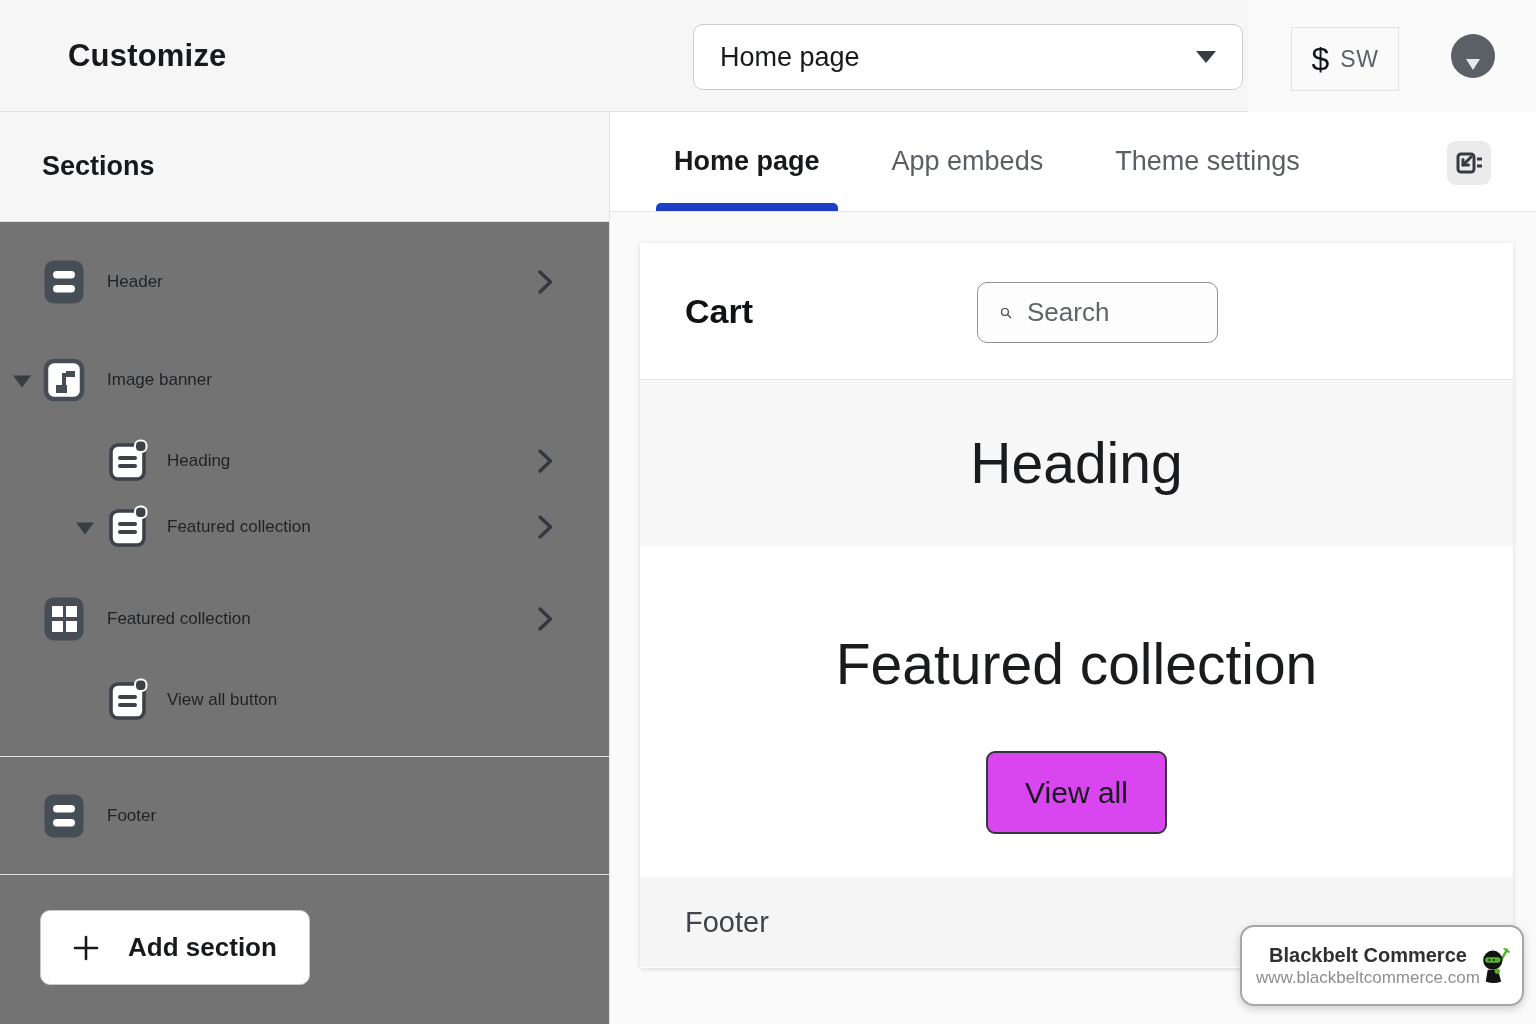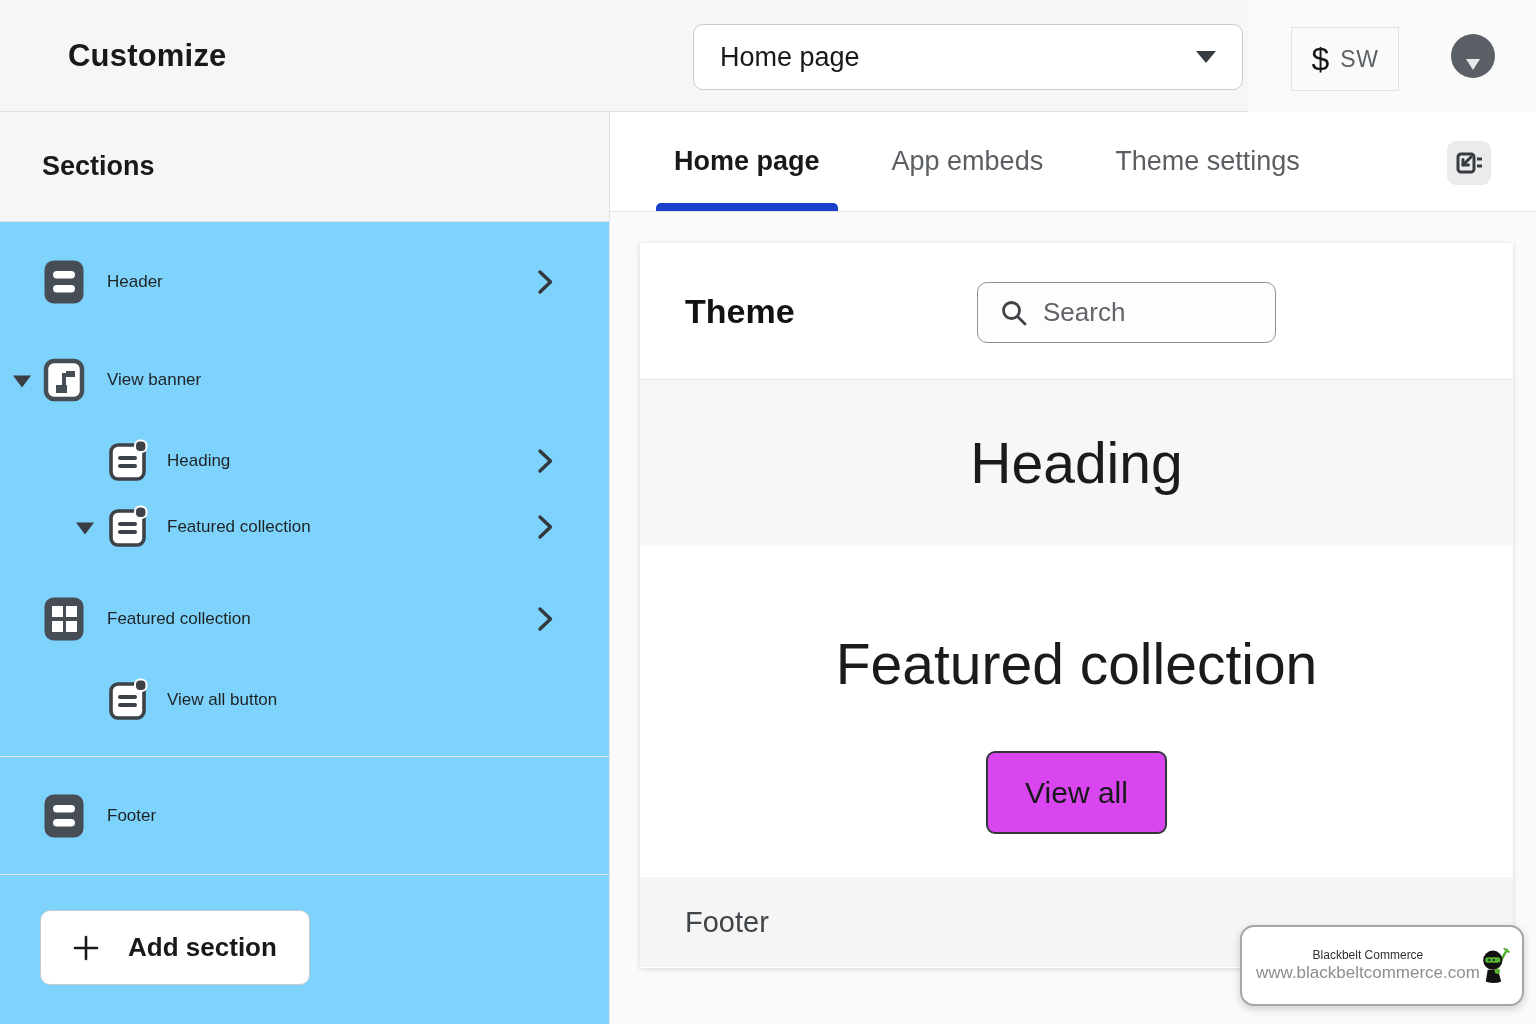--- a/index.html
+++ b/index.html
@@ -23,21 +23,21 @@
                   background:#fafafa; border:1px solid #e2e2e4; display:flex; align-items:center;
                   justify-content:center; gap:11px; cursor:pointer; }
   .currency-symbol { font-size:32px; color:#14161a; }
   .currency-code { font-size:23px; color:#5d6268; letter-spacing:.5px; }
   .avatar { position:absolute; left:1451px; top:34px; width:44px; height:44px; border-radius:50%;
             background:#5b6067; display:flex; align-items:flex-end; justify-content:center; cursor:pointer; }
   .avatar-glyph { margin-bottom:8px; width:0; height:0; border-left:7px solid transparent;
                   border-right:7px solid transparent; border-top:11px solid #e8e9ea; }
 
   
-  .sidebar { position:absolute; left:0; top:112px; width:610px; height:912px; background:#7dd3fc;
+  .sidebar { position:absolute; left:0; top:112px; width:610px; height:912px; background:#737373;
              border-right:1px solid #e2e2e4; }
   .sidebar-header { position:absolute; left:0; top:0; width:100%; height:110px; background:#f6f6f7;
                     border-bottom:1px solid #e2e2e4; display:flex; align-items:center; padding-left:42px; }
   .sidebar-heading { font-size:27px; font-weight:700; color:#17191b; }
   .tree { position:absolute; left:0; top:110px; width:100%; height:802px; }
   .row { position:absolute; left:0; width:100%; display:flex; align-items:center; cursor:pointer; }
   .row-label { position:absolute; font-size:17px; color:#1f2225; white-space:nowrap; }
   .lbl-0 { left:107px; } .lbl-1 { left:167px; }
   .ic-0 { position:absolute; left:43px; } .ic-1 { position:absolute; left:108px; }
   .chev { position:absolute; left:537px; top:50%; transform:translateY(-50%); display:flex; }
@@ -60,21 +60,21 @@
                    border-radius:5px 5px 0 0; }
   .collapse-btn { position:absolute; left:837px; top:29px; width:44px; height:44px; background:#ebebec;
                   border-radius:9px; display:flex; align-items:center; justify-content:center; cursor:pointer; }
 
   
   .preview-card { position:absolute; left:30px; top:131px; width:873px; height:725px; background:#fff;
                   box-shadow:0 1px 5px rgba(0,0,0,.14); }
   .store-header { position:relative; height:137px; border-bottom:1px solid #e4e4e5; }
   .store-logo { position:absolute; left:45px; top:0; height:100%; display:flex; align-items:center;
                 font-size:34px; font-weight:700; color:#101214; cursor:pointer; }
-  .search-box { position:absolute; left:337px; top:39px; width:299px; height:61px; background:#fdfdfd;
+  .search-box { position:absolute; left:337px; top:39px; width:241px; height:61px; background:#fdfdfd;
                 border:1.5px solid #8c9196; border-radius:10px; display:flex; align-items:center;
                 padding-left:22px; gap:15px; cursor:text; }
   .search-input { border:none; outline:none; background:transparent; font-size:26px; color:#2a2d31;
                   width:190px; font-family:"Liberation Sans", sans-serif; }
   .search-input::placeholder { color:#606469; opacity:1; }
   .header-links { position:absolute; right:13px; top:0; height:100%; display:flex; align-items:center; gap:30px; }
   .header-link { font-size:26px; color:#17191b; cursor:pointer; }
   .hero-band { height:166px; background:#f7f7f8; display:flex; align-items:center; justify-content:center; cursor:pointer; }
   .hero-heading { font-size:57px; font-weight:500; color:#191b1d; }
   .featured-band { height:331px; background:#fff; display:flex; flex-direction:column; align-items:center; cursor:pointer; }
@@ -83,21 +83,21 @@
                   border-radius:9px; font-size:30px; color:#17191b; display:flex; align-items:center;
                   justify-content:center; cursor:pointer; }
   .footer-band { height:90px; background:#f5f5f6; display:flex; align-items:center; padding-left:45px; cursor:pointer; }
   .footer-label { font-size:29px; color:#404549; }
 
   
   .watermark { position:absolute; left:1240px; top:925px; width:284px; height:81px; background:#fff;
                border:2px solid #a6a6a6; border-radius:14px; box-shadow:0 3px 8px rgba(0,0,0,.18);
                display:flex; align-items:center; padding:0 10px 0 14px; z-index:9; }
   .wm-text { flex:1; text-align:center; }
-  .wm-name { font-size:12px; font-weight:400; color:#303030; }
+  .wm-name { font-size:20px; font-weight:700; color:#303030; }
   .wm-url { font-size:17px; color:#8e8e8e; margin-top:1px; }
   svg { display:block; }
 </style>
 </head>
 <body>
 
 <div class="page">
 
   <div class="topbar">
     <div class="app-title">Customize</div>
@@ -139,21 +139,21 @@
       <div class="row" style="top:134px; height:48px;">
         <span class="tri" style="left:13px;"></span>
         <span class="ic-0">
           <svg width="42" height="46" viewBox="0 0 42 46">
               <rect x="3" y="4" width="36" height="38" rx="8" fill="#fff" stroke="#474d54" stroke-width="4.5"></rect>
               <rect x="13" y="28" width="11" height="8" fill="#474d54"></rect>
               <rect x="19" y="16" width="4" height="14" fill="#474d54"></rect>
               <rect x="23" y="14" width="9" height="6" fill="#474d54"></rect>
             </svg>
         </span>
-        <span class="row-label lbl-0">View banner</span>
+        <span class="row-label lbl-0">Image banner</span>
       </div>
 
       <div class="row" style="top:216px; height:46px;">
         <span class="ic-1">
           <svg width="40" height="44" viewBox="0 0 40 44">
               <rect x="3" y="6" width="33" height="34" rx="7" fill="#fff" stroke="#3d4248" stroke-width="3.6"></rect>
               <rect x="27" y="1.5" width="11.5" height="11.5" rx="5" fill="#3d4248" stroke="#fff" stroke-width="2"></rect>
               <rect x="10" y="17" width="19" height="4" rx="2" fill="#3d4248"></rect>
               <rect x="10" y="25" width="19" height="4" rx="2" fill="#3d4248"></rect>
             </svg>
@@ -257,21 +257,21 @@
           <line x1="16" y1="8" x2="8" y2="16" stroke="#363b41" stroke-width="3" stroke-linecap="round"></line>
           <polyline points="8,10.5 8,16 13.5,16" fill="none" stroke="#363b41" stroke-width="3" stroke-linecap="round" stroke-linejoin="round"></polyline>
           <line x1="22" y1="10" x2="27" y2="10" stroke="#363b41" stroke-width="3"></line>
           <line x1="22" y1="17" x2="27" y2="17" stroke="#363b41" stroke-width="3"></line>
         </svg>
       </div>
     </div>
 
     <div class="preview-card">
       <div class="store-header">
-        <div class="store-logo">Theme</div>
+        <div class="store-logo">Cart</div>
         <div class="search-box">
           <svg width="28" height="28" viewBox="0 0 28 28">
             <circle cx="11.5" cy="11.5" r="8" fill="none" stroke="#3f4347" stroke-width="2.8"></circle>
             <line x1="17.5" y1="17.5" x2="25" y2="25" stroke="#3f4347" stroke-width="2.8" stroke-linecap="round"></line>
           </svg>
           <input class="search-input" type="text" placeholder="Search" style="">
         </div>
       </div>
       <div class="hero-band">
         <div class="hero-heading">Heading</div>

